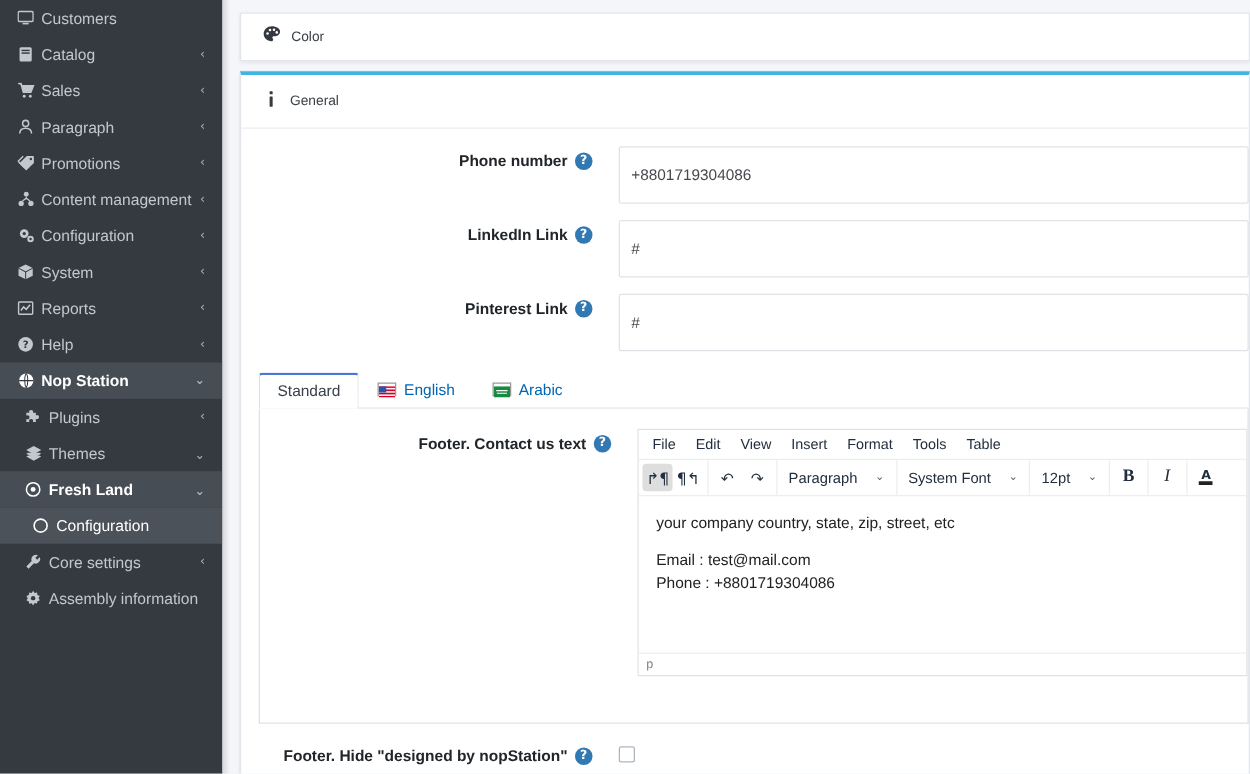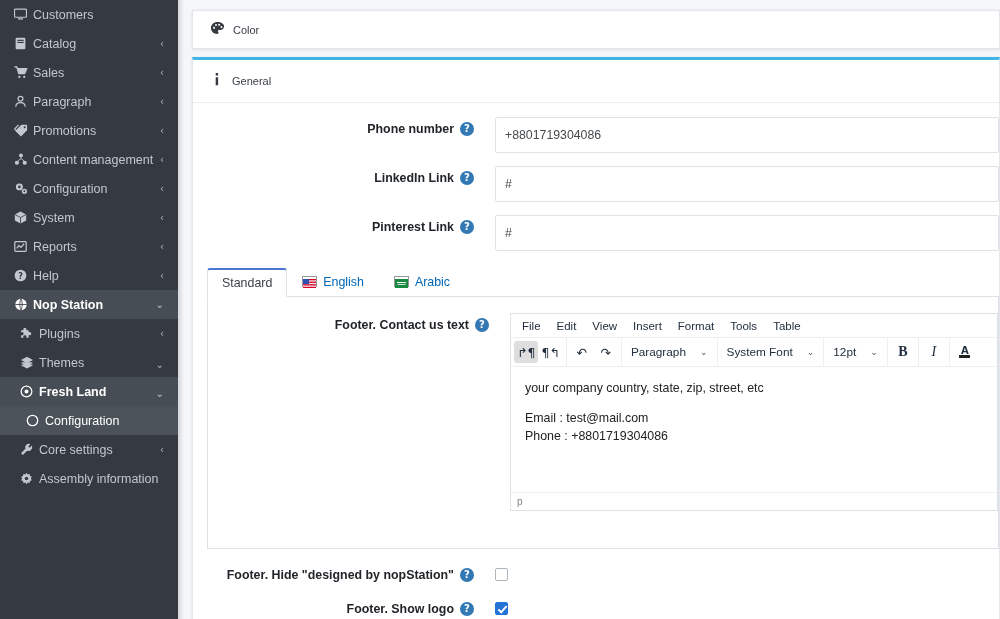--- a/index.html
+++ b/index.html
@@ -95,21 +95,21 @@
   .qmark {
     width: 14px; height: 14px; flex:0 0 14px; border-radius: 50%;
     background: #3278b3; color: #fff;
     font-size: 10px; font-weight: bold;
     display: inline-flex; align-items: center; justify-content: center;
     font-family: "DejaVu Sans", sans-serif;
     line-height: 1;
   }
 
   input.txt {
-    width: 100%; height: 36px;
+    width: 100%; height: 46px;
     border: 1px solid #dfe3e7; border-radius: 2px;
     padding: 0 9px;
     font-size: 12.3px; color: #45494d;
     font-family: "Liberation Sans", sans-serif;
     background: #fff;
   }
   input.txt::placeholder { color:#8b9196; }
 
   
   .tabs-wrap { margin-top: 16px; padding-left: 14px; }

